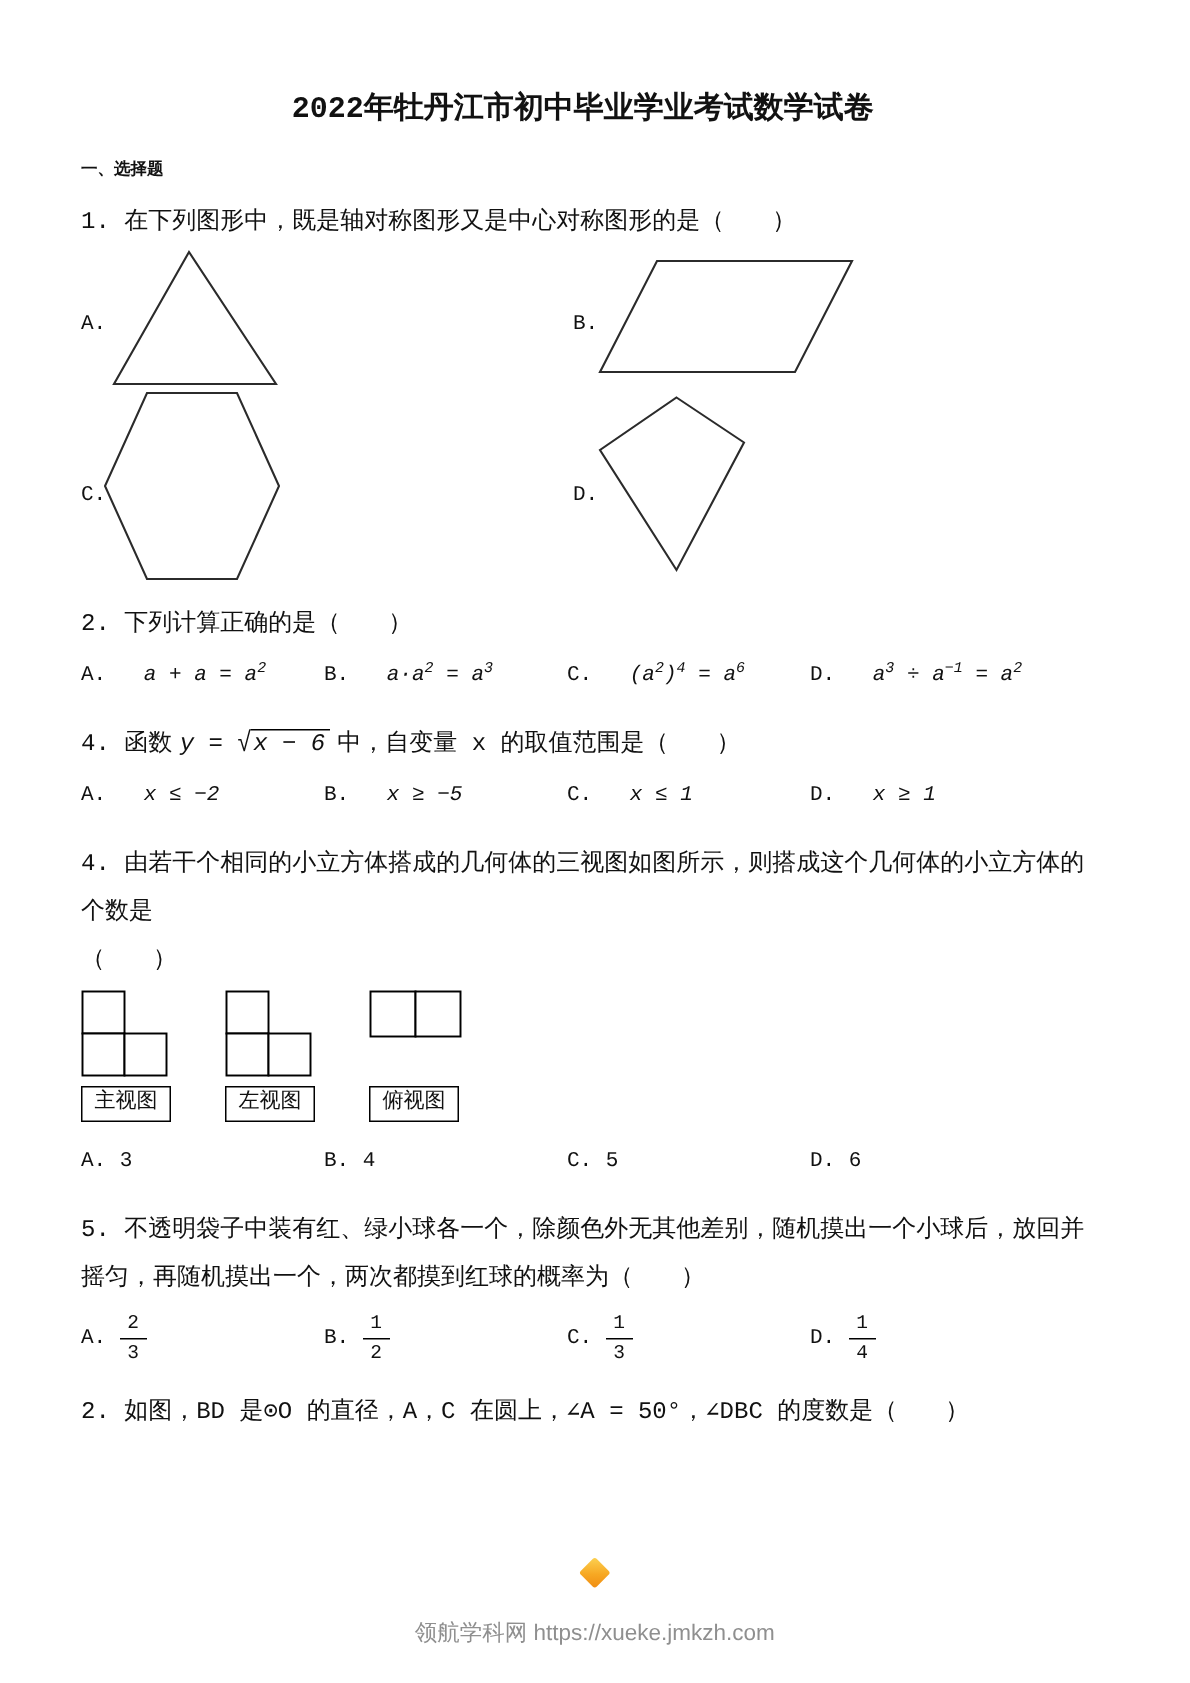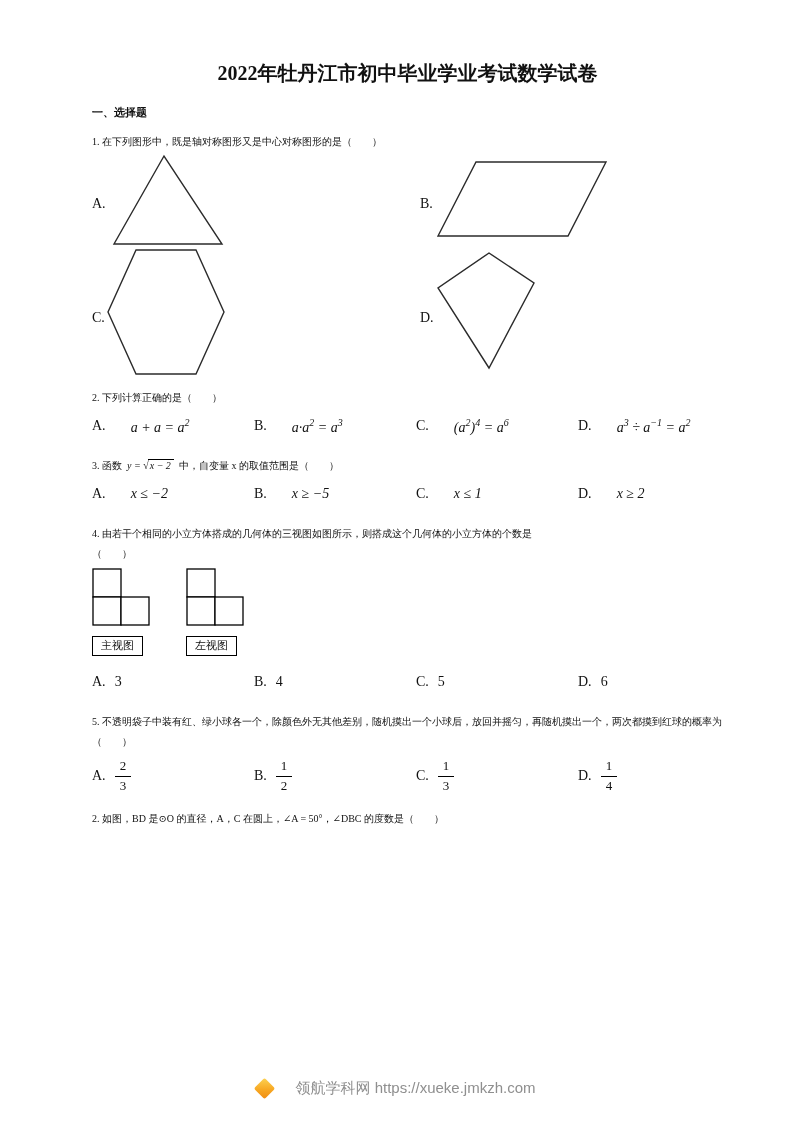--- a/index.html
+++ b/index.html
@@ -2,24 +2,24 @@
 <html><head>
 <meta charset="utf-8">
 <style>
   html,body { margin:0; padding:0; background:#ffffff; }
   .page {
     position:relative; width:793px; height:1122px; margin:0 auto;
     background:#ffffff; color:#111;
     font-family:"Liberation Serif","DejaVu Serif",serif;
     overflow:hidden;
   }
-  .content { padding:60px 70px 0 92px; font-size:14px; }
+  .content { padding:60px 70px 0 54px; font-size:14px;font-family:Liberation Mono, monospace; }
   .title { margin:0 0 18px 0; font-size:20px; font-weight:bold; text-align:center; line-height:1.35; }
   .section-heading { margin:0 0 12px 0; font-size:11px; font-weight:bold; }
-  .qtext { margin:0 0 6px 0; line-height:2; font-size:10px; }
+  .qtext { margin:0 0 6px 0; line-height:2; font-size:16px; }
   .tight { margin:0; }
 
   
   .shapes { position:relative; height:236px; }
   .shapes .shape-label { position:absolute; font-size:14px; }
   .shapes svg { position:absolute; }
   .shape { stroke:#2b2b2b; stroke-width:1.4; fill:none; stroke-linejoin:miter; }
 
   
   .opt-row { display:flex; align-items:center; margin:0 0 18px 0; min-height:24px; }
@@ -32,33 +32,33 @@
   
   .sqrt { margin:0 5px; white-space:nowrap; }
   .radical { display:inline-block; font-style:normal; transform:scaleY(1.15); margin-right:-1px; }
   .radicand { border-top:1px solid #000; padding:0 3px 0 2px; font-style:italic; }
 
   
   .figures { display:flex; margin:4px 0 14px 0; }
   .figure { height:88px; margin-right:36px; display:flex; flex-direction:column;
             justify-content:space-between; align-items:flex-start; }
   .figure svg rect { fill:#ffffff; stroke:#000; stroke-width:1.3; }
-  .fig-label { border:1px solid #000; padding:1px 8px 2px 8px; font-size:11px; line-height:1.35; }
+  .fig-label { border:1px solid #000; padding:1px 8px 2px 8px; font-size:14px; line-height:1.35; }
 
   
   .frac { display:inline-flex; flex-direction:column; align-items:center;
           font-size:13px; line-height:1.3; vertical-align:middle; }
   .frac .num { border-bottom:1px solid #000; padding:0 5px 1px 5px; }
   .frac .den { padding:1px 5px 0 5px; }
 
   
   .footer { position:absolute; left:0; right:0; bottom:24px; display:flex;
             justify-content:center; align-items:center; gap:23px;
             font-family:"Liberation Sans","DejaVu Sans",sans-serif;
-            font-size:15px; color:#8f8f8f; }
+            font-size:15px; color:#8f8f8f;flex-direction:column; }
   .logo { width:15px; height:15px; border-radius:2px;
           background:linear-gradient(135deg,#fcd253 0%,#f7a823 55%,#f08c12 100%);
           transform:rotate(45deg); }
 </style>
 </head>
 <body>
 
 <div class="page">
   <div class="content">
 
@@ -102,37 +102,37 @@
       <div class="opt">
         <span class="opt-label">C.</span>
         <span class="math"><span>(a</span><sup>2</sup><span>)</span><sup>4</sup><span> = a</span><sup>6</sup></span>
       </div>
       <div class="opt">
         <span class="opt-label">D.</span>
         <span class="math"><span>a</span><sup>3</sup><span> ÷ a</span><sup>−1</sup><span> = a</span><sup>2</sup></span>
       </div>
     </div>
 
-    <p class="qtext"><span>3. 函数</span><span class="math sqrt"><span>y = </span><span class="radical">√</span><span class="radicand">x − 2</span></span><span>中，自变量 x 的取值范围是（　　）</span></p>
+    <p class="qtext"><span>4. 函数</span><span class="math sqrt"><span>y = </span><span class="radical">√</span><span class="radicand">x − 6</span></span><span>中，自变量 x 的取值范围是（　　）</span></p>
     <div class="opt-row">
       <div class="opt">
         <span class="opt-label">A.</span>
         <span class="math">x ≤ −2</span>
       </div>
       <div class="opt">
         <span class="opt-label">B.</span>
         <span class="math">x ≥ −5</span>
       </div>
       <div class="opt">
         <span class="opt-label">C.</span>
         <span class="math">x ≤ 1</span>
       </div>
       <div class="opt">
         <span class="opt-label">D.</span>
-        <span class="math">x ≥ 2</span>
+        <span class="math">x ≥ 1</span>
       </div>
     </div>
 
     <p class="qtext tight">4. 由若干个相同的小立方体搭成的几何体的三视图如图所示，则搭成这个几何体的小立方体的个数是</p>
     <p class="qtext tight">（　　）</p>
 
     <div class="figures">
       <div class="figure">
         <svg width="58" height="58" viewBox="0 0 58 58">
           <rect x="1" y="1" width="28" height="28"></rect>
@@ -142,20 +142,27 @@
         <span class="fig-label">主视图</span>
       </div>
       <div class="figure">
         <svg width="58" height="58" viewBox="0 0 58 58">
           <rect x="1" y="1" width="28" height="28"></rect>
           <rect x="1" y="29" width="28" height="28"></rect>
           <rect x="29" y="29" width="28" height="28"></rect>
         </svg>
         <span class="fig-label">左视图</span>
       </div>
+      <div class="figure">
+        <svg width="62" height="32" viewBox="0 0 62 32">
+          <rect x="1" y="1" width="30" height="30"></rect>
+          <rect x="31" y="1" width="30" height="30"></rect>
+        </svg>
+        <span class="fig-label">俯视图</span>
+      </div>
     </div>
 
     <div class="opt-row">
       <div class="opt">
         <span class="opt-label">A.</span>
         <span>3</span>
       </div>
       <div class="opt">
         <span class="opt-label">B.</span>
         <span>4</span>

